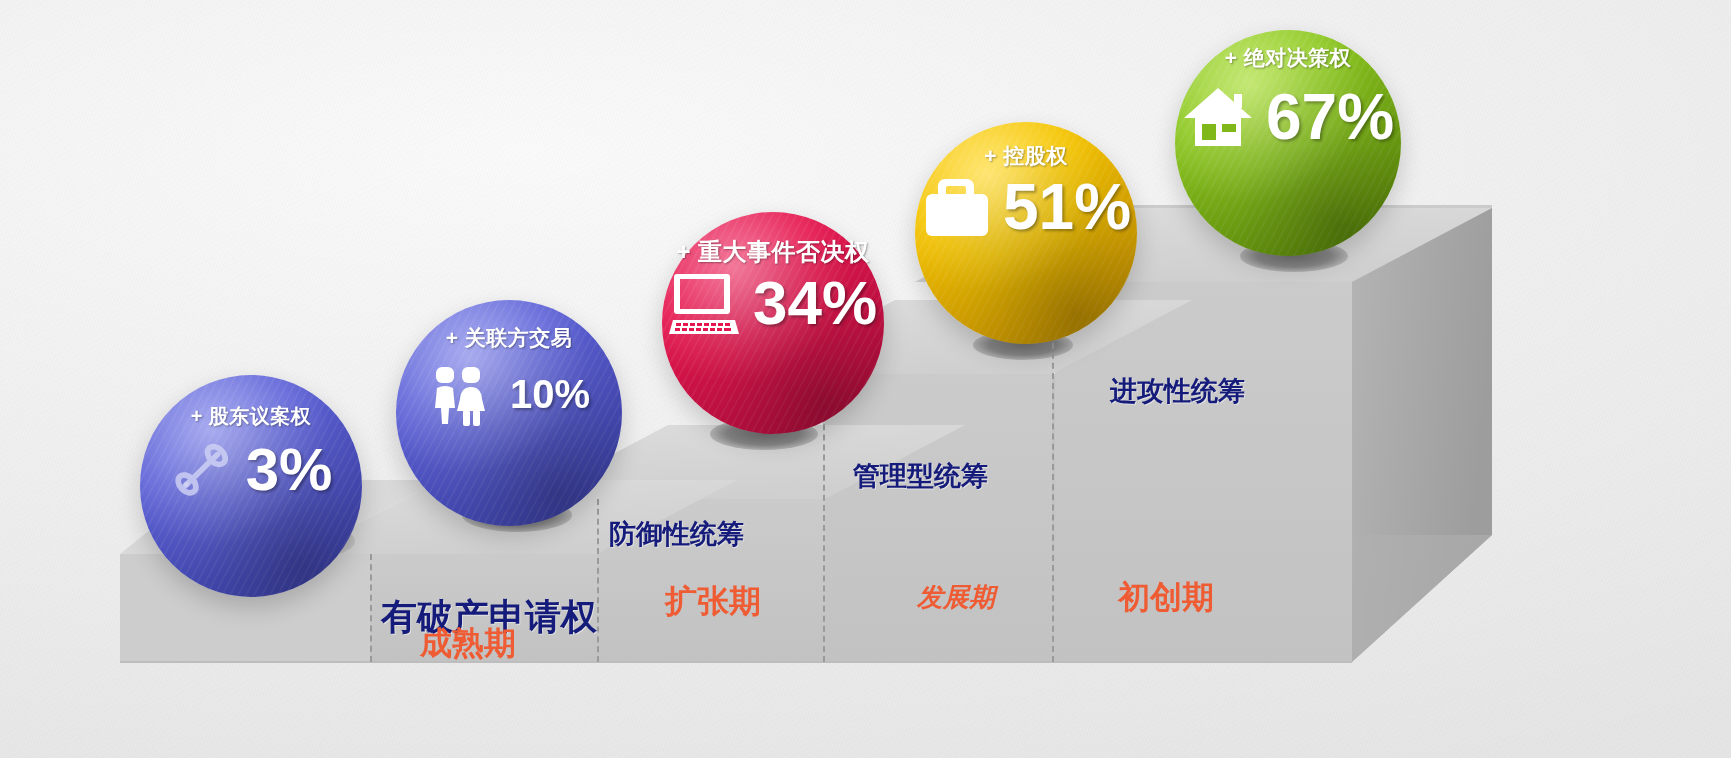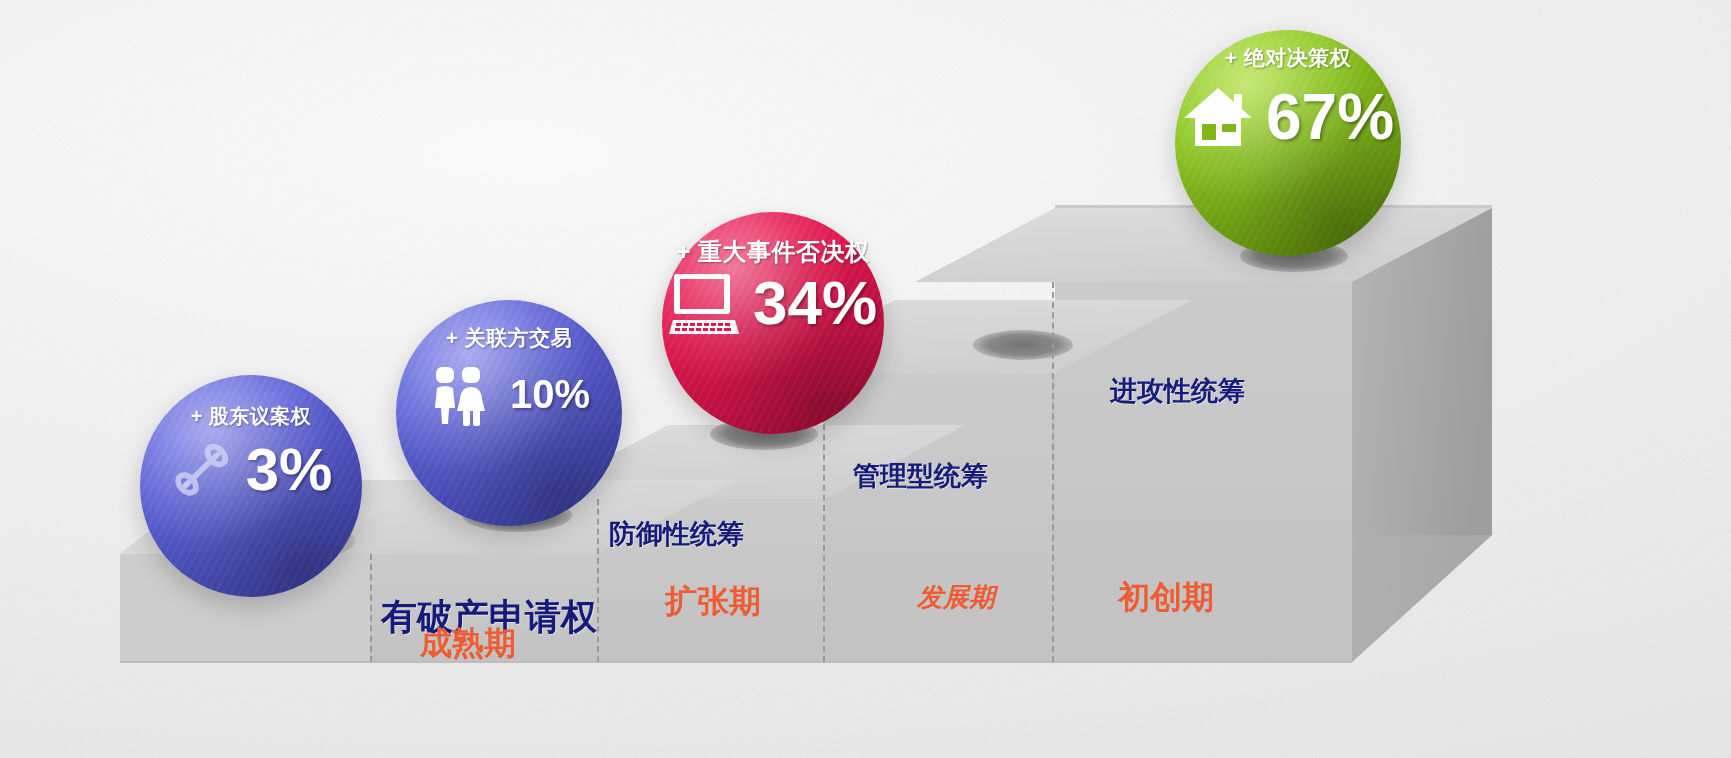--- a/index.html
+++ b/index.html
@@ -251,20 +251,38 @@
               <rect x="41" y="60" width="5" height="3"></rect>
             <rect x="48" y="60" width="5" height="3"></rect>
               <rect x="55" y="60" width="7" height="3"></rect>
           </g>
         </svg>
       </span>
       <span class="sph-pct" style="font-size:62px;">34%</span>
     </div>
   </div>
 
+  <div class="sphere" style="left:915px; top:122px; width:222px; height:222px;
+              background: radial-gradient(circle at 34% 24%, #ffd92b 0%, #f5c500 36%, #dda700 70%, #b88a04 100%);
+              box-shadow: 0 10px 24px rgba(0,0,0,0.18);">
+    <div class="striation"></div>
+    <div class="shade"></div>
+    <div class="sph-title" style="top:20px; font-size:21px;">+ 控股权</div>
+    <div class="sph-body" style="top:52px;">
+      <span class="sph-icon">
+        <svg width="72" height="66" viewBox="0 0 72 66">
+          <g fill="#ffffff">
+            <path d="M24 5 h22 a7 7 0 0 1 7 7 v8 h-8 v-6 a2 2 0 0 0 -2 -2 h-16 a2 2 0 0 0 -2 2 v6 h-8 v-8 a7 7 0 0 1 7 -7 z"></path>
+            <rect x="5" y="20" width="62" height="42" rx="6"></rect>
+          </g>
+        </svg>
+      </span>
+      <span class="sph-pct" style="font-size:64px;">51%</span>
+    </div>
+  </div>
 
   <div class="sphere" style="left:1175px; top:30px; width:226px; height:226px;
               background: radial-gradient(circle at 34% 24%, #a7dd2e 0%, #8dc821 36%, #6fa310 72%, #4e7a06 100%);
               box-shadow: 0 10px 24px rgba(0,0,0,0.18);">
     <div class="striation"></div>
     <div class="shade"></div>
     <div class="sph-title" style="top:14px; font-size:21px;">+ 绝对决策权</div>
     <div class="sph-body" style="top:52px;">
       <span class="sph-icon">
         <svg width="74" height="70" viewBox="0 0 74 70">

